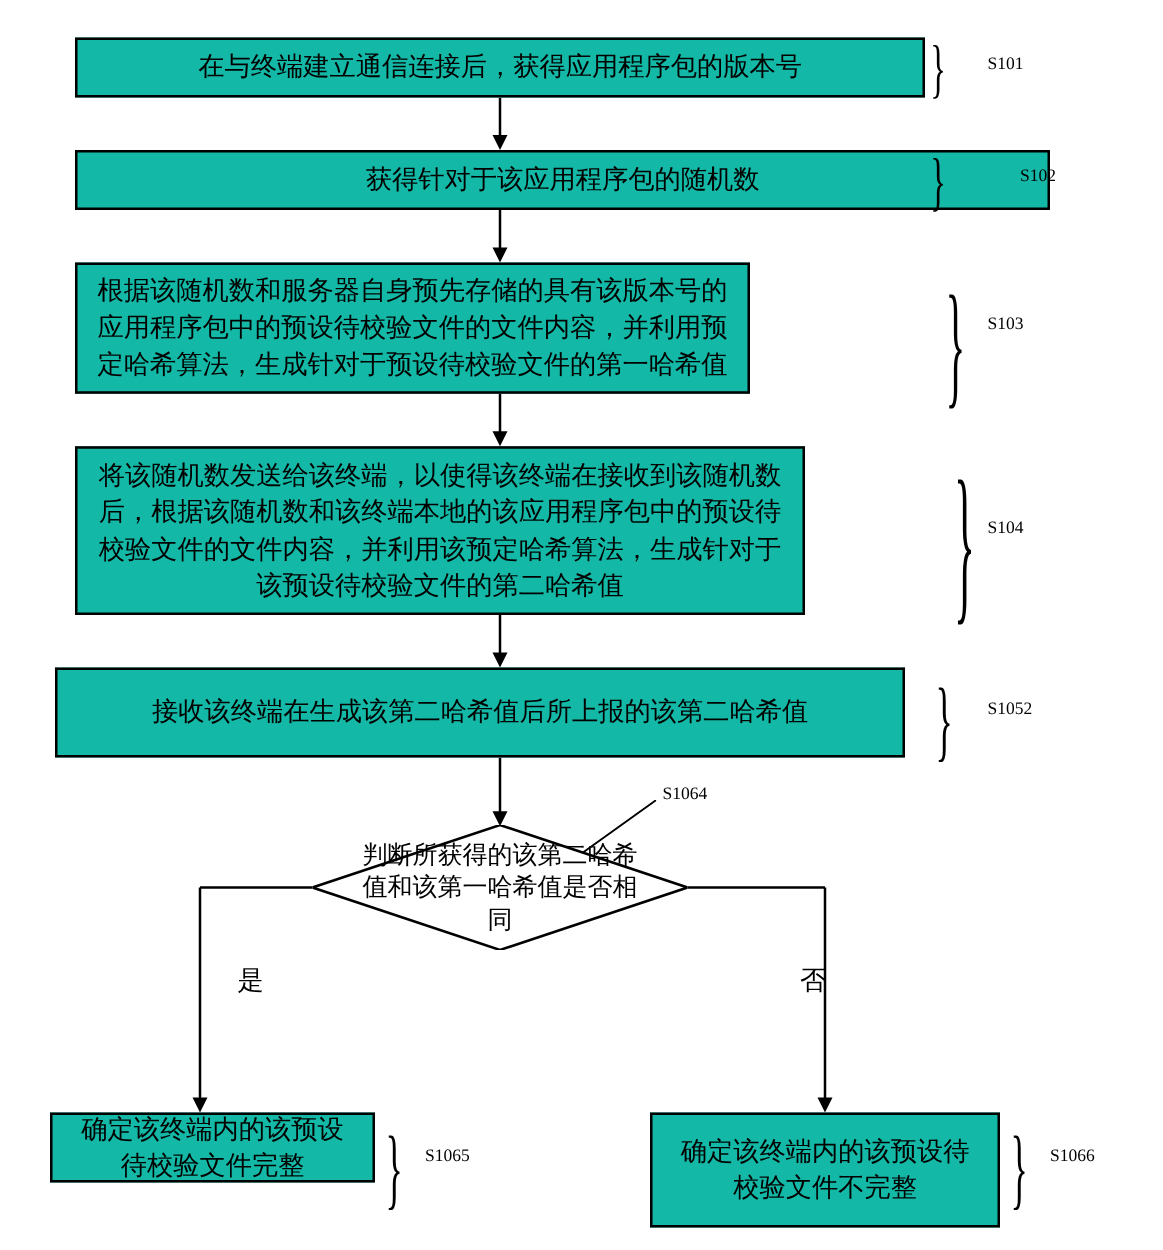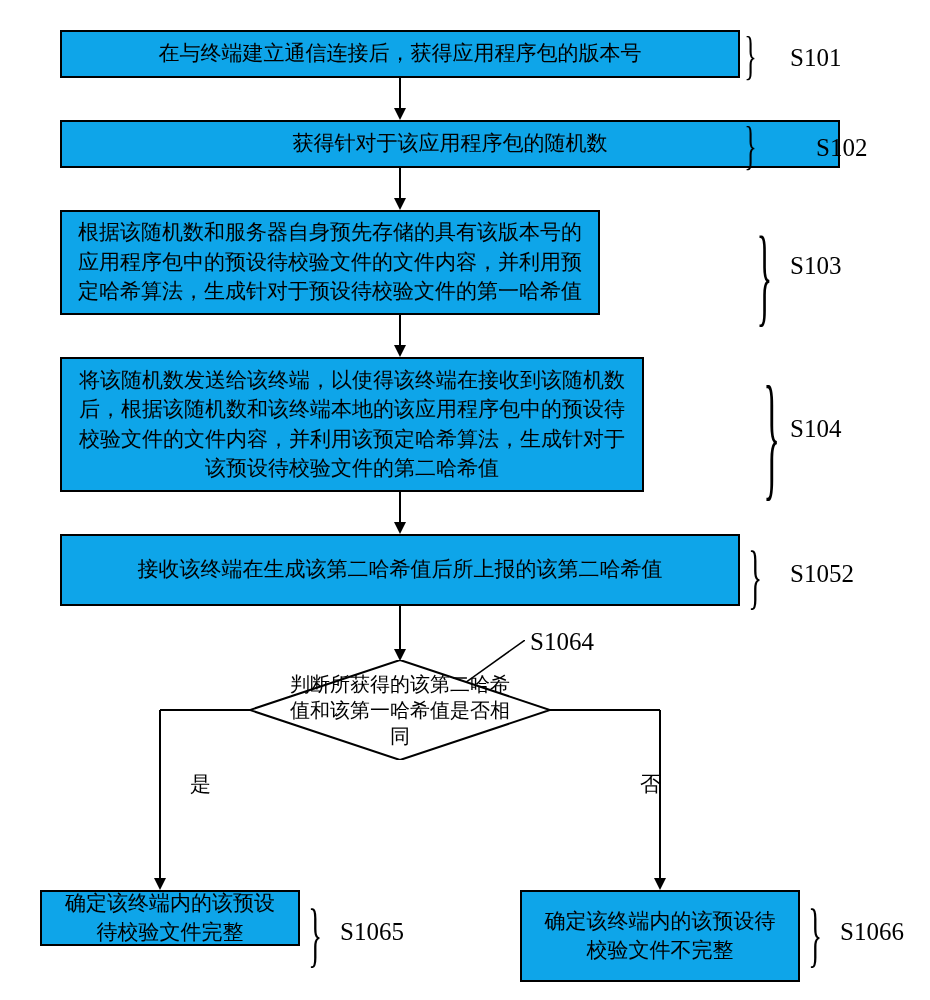--- a/index.html
+++ b/index.html
@@ -11,32 +11,32 @@
     width: 930px;
   }
   .canvas {
     position: relative;
     width: 890px;
     height: 960px;
   }
   .box {
     position: absolute;
     border: 2px solid #000;
-    background: #0ea5e9;
+    background: #14b8a6;
     display: flex;
     align-items: center;
     justify-content: center;
     text-align: center;
     padding: 8px 16px;
     font-size: 21px;
     line-height: 1.4;
   }
   .label {
     position: absolute;
-    font-size: 25px;
+    font-size: 14px;
     white-space: nowrap;
   }
   .diamond {
     position: absolute;
     width: 300px;
     height: 100px;
   }
   .diamond svg { position: absolute; top: 0; left: 0; }
   .diamond-text {
     position: absolute;
@@ -105,21 +105,21 @@
     <span>将该随机数发送给该终端，以使得该终端在接收到该随机数后，根据该随机数和该终端本地的该应用程序包中的预设待校验文件的文件内容，并利用该预定哈希算法，生成针对于该预设待校验文件的第二哈希值</span>
   </div>
   <div class="curly" style="left:718px; top:345px; font-size:140px; transform:scaleX(0.25);">}</div>
   <div class="label" style="left:770px; top:395px;">S104</div>
 
   <svg class="arrow" style="left:370px; top:472px;" width="20" height="42">
     <line x1="10" y1="0" x2="10" y2="32" stroke="#000" stroke-width="2"></line>
     <polygon points="10,42 4,30 16,30" fill="#000"></polygon>
   </svg>
 
-  <div class="box" style="left:40px; top:514px; width:680px; height:72px;">
+  <div class="box" style="left:24px; top:514px; width:680px; height:72px;">
     <span>接收该终端在生成该第二哈希值后所上报的该第二哈希值</span>
   </div>
   <div class="curly" style="left:718px; top:520px; font-size:72px; transform:scaleX(0.4);">}</div>
   <div class="label" style="left:770px; top:540px;">S1052</div>
 
   <svg class="arrow" style="left:370px; top:586px;" width="20" height="55">
     <line x1="10" y1="0" x2="10" y2="45" stroke="#000" stroke-width="2"></line>
     <polygon points="10,55 4,43 16,43" fill="#000"></polygon>
   </svg>
 

